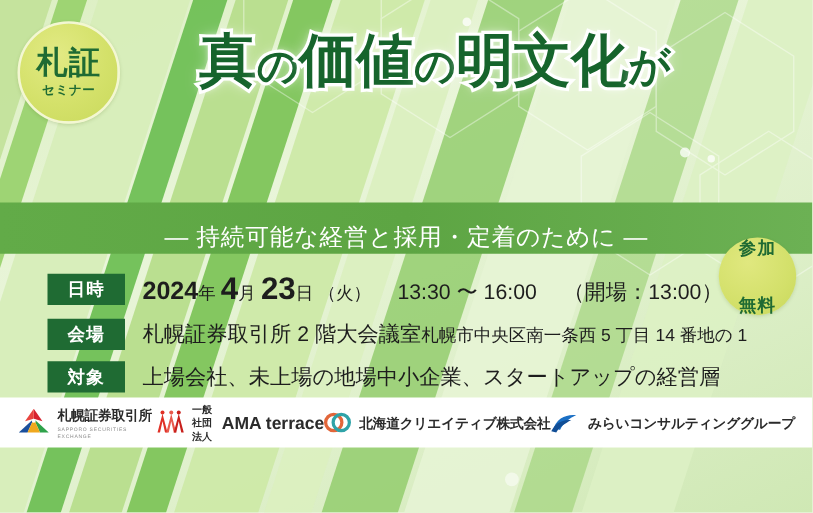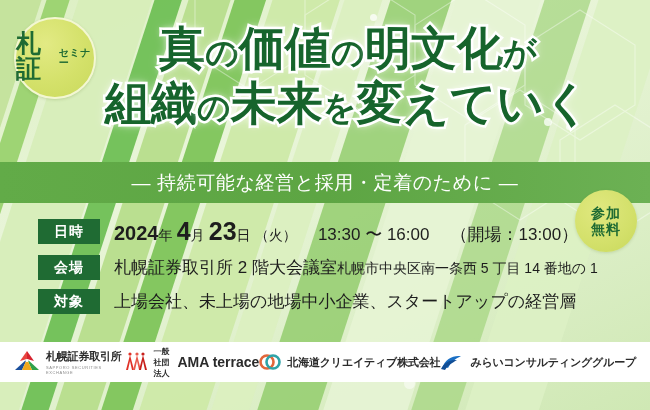--- a/index.html
+++ b/index.html
@@ -33,21 +33,21 @@
   .dot { position:absolute; border-radius:50%; background:rgba(255,255,255,.75); }
 
   
   .seal {
     position:absolute;
     left:14px; top:17px;
     width:82px; height:82px;
     border-radius:50%;
     background:radial-gradient(circle at 38% 32%,#e2ea84 0%,#d4e16a 55%,#c9d95c 100%);
     border:2px solid #f3f7d2;
-    display:flex; flex-direction:row;
+    display:flex; flex-direction:column;
     align-items:center; justify-content:center;
     line-height:1;
     box-shadow:0 1px 3px rgba(90,120,40,.22);
   }
   .seal-main {
     font-size:25px; font-weight:bold; color:#1f6b33;
     letter-spacing:1px; margin-bottom:5px;
   }
   .seal-sub {
     font-size:10px; font-weight:bold; color:#1f6b33;
@@ -73,38 +73,38 @@
   .title-line.l1 { font-size:46px; }
   .title-line.l2 { font-size:46px; margin-top:6px; }
   .sm { font-size:33px; }
 
   
   .subband {
     position:absolute;
     left:0; right:0; top:162px;
     height:41px;
     background:linear-gradient(90deg,#62ab48 0%,#5da543 50%,#6cb154 100%);
-    display:flex; align-items:center; justify-content:center;
+    display:flex; align-items:flex-end; justify-content:center;
   }
   .subband-text {
     color:#ffffff;
     font-size:19px;
     letter-spacing:.6px;
     white-space:nowrap;
   }
 
   
   .freebadge {
     position:absolute;
     right:13px; top:190px;
     width:62px; height:62px;
     border-radius:50%;
     background:radial-gradient(circle at 38% 32%,#e0e87f 0%,#d3e06a 60%,#c8d85b 100%);
     display:flex; flex-direction:column;
-    align-items:center; justify-content:center;
+    align-items:center; justify-content:space-between;
     line-height:1.15;
     z-index:6;
     box-shadow:0 1px 3px rgba(90,120,40,.2);
   }
   .freebadge span {
     font-size:14px; font-weight:bold; color:#1f6b33;
     letter-spacing:1px;
   }
 
   
@@ -133,21 +133,21 @@
   .dt-num { font-size:20px; font-weight:bold; }
   .dt-big { font-size:25px; font-weight:bold; }
   .dt-unit { font-size:14px; }
   .dt-time { font-size:17px;margin-left:17px; }
   .v-main { font-size:17px; }
   .v-addr { font-size:14px; }
 
   
   .logobar {
     position:absolute;
-    left:0; right:0; top:342px;
+    left:0; right:0; top:318px;
     height:40px;
     background:#ffffff;
     display:flex; align-items:center;
     justify-content:space-around;
     padding:0 14px;
   }
   .logo { display:flex; align-items:center; gap:6px; }
   .logo-text {
     font-size:11px; font-weight:bold;
     color:#2b2b2b; white-space:nowrap;
@@ -200,21 +200,20 @@
     <div class="dot" style="left:404px;top:378px;width:11px;height:11px;background:rgba(255,255,255,.5);"></div>
   </div>
 
   <div class="seal">
     <div class="seal-main">札証</div>
     <div class="seal-sub">セミナー</div>
   </div>
 
   <div class="title-block">
     <div class="title-line l1"><span>真</span><span class="sm">の</span><span>価値</span><span class="sm">の</span><span>明文化</span><span class="sm">が</span></div>
-    <div class="title-line l2"><span>組織</span><span class="sm">の</span><span>未来</span><span class="sm">を</span><span>変えていく</span></div>
   </div>
 
   <div class="subband">
     <div class="subband-text">― 持続可能な経営と採用・定着のために ―</div>
   </div>
 
   <div class="freebadge">
     <span>参加</span>
     <span>無料</span>
   </div>

